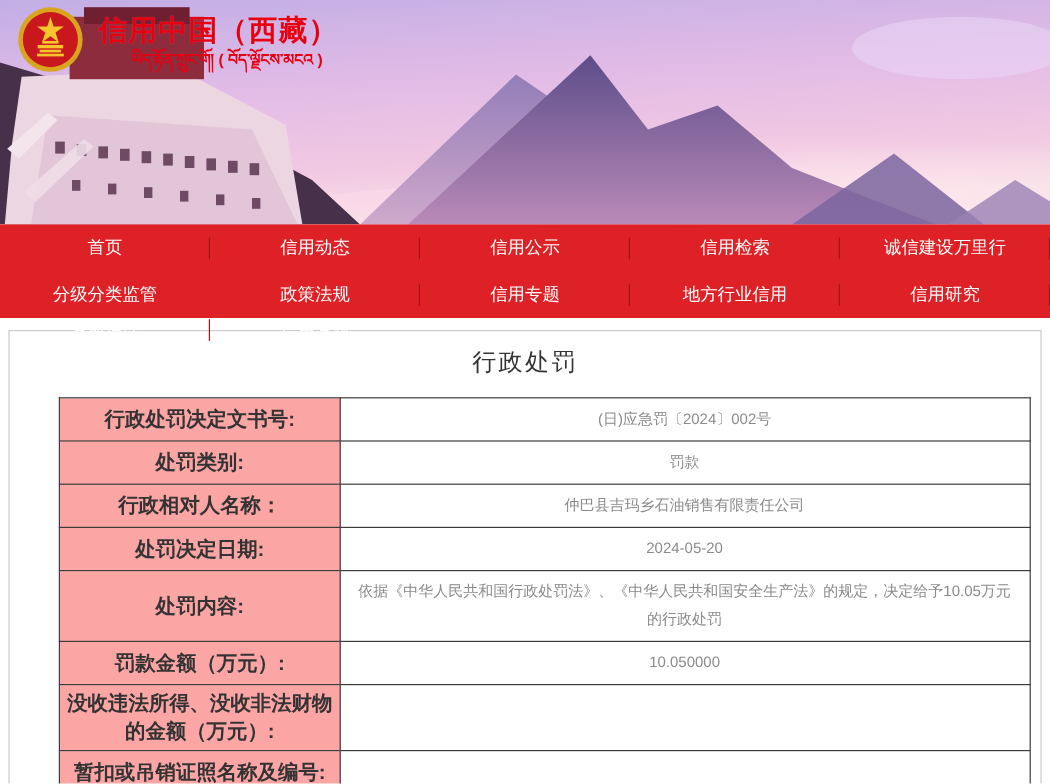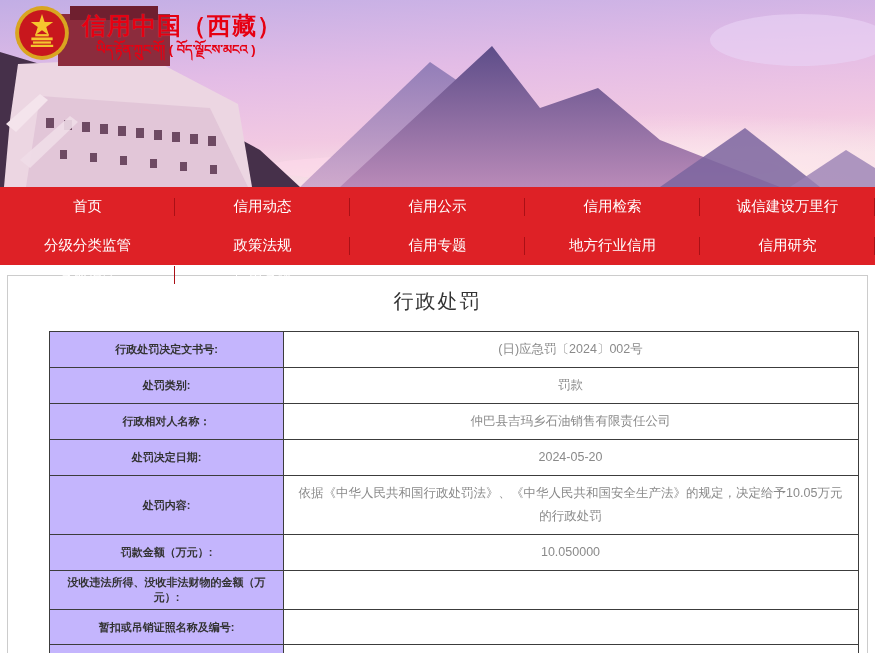--- a/index.html
+++ b/index.html
@@ -3,21 +3,21 @@
 <meta charset="utf-8">
 <style>
   * { margin: 0; padding: 0; box-sizing: border-box; }
   html, body { background: #ffffff; }
   body {
     width: 875px; height: 653px; overflow: hidden; position: relative;
     font-family: "Liberation Sans", "DejaVu Sans", sans-serif;
   }
 
   
-  .header { position: relative; width: 859px; height: 265px; }
+  .header { position: relative; width: 859px; height: 265px; text-align: center; }
   .banner-svg { position: absolute; top: 0; left: 0; width: 875px; height: 187px; display: block; }
 
   .brand { position: absolute; top: 5px; left: 14px; display: flex; align-items: flex-start; z-index: 3; }
   .emblem { width: 56px; height: 56px; display: block; }
   .brand-text { margin-left: 12px; padding-top: 8px; }
   .site-title {
     color: #e60012; font-size: 24px; font-weight: bold; letter-spacing: 1px;
     line-height: 26px; text-shadow: 0 0 1px rgba(255,255,255,.25);
   }
   .site-subtitle {
@@ -51,22 +51,22 @@
     text-align: center; color: #333333; font-size: 20px; font-weight: 400;
     padding: 12px 0 16px 0; letter-spacing: 2px;
   }
 
   table.detail {
     border-collapse: collapse; width: 810px; margin-left: 41px;
     table-layout: fixed;
   }
   table.detail td { border: 1px solid #3c3c3c; height: 35px; vertical-align: middle; }
   td.lbl {
-    width: 234px; background: #c4b5fd; color: #333333; font-weight: bold;
-    font-size: 11px; text-align: center; padding: 4px 6px;
+    width: 234px; background: #fca5a5; color: #333333; font-weight: bold;
+    font-size: 17px; text-align: center; padding: 4px 6px;
   }
   td.val {
     color: #8a8a8a; font-size: 12.5px; padding: 6px 14px 6px 13px; line-height: 23px;
     text-align: center;
   }
 </style>
 </head>
 <body>
 
 <div class="header">

